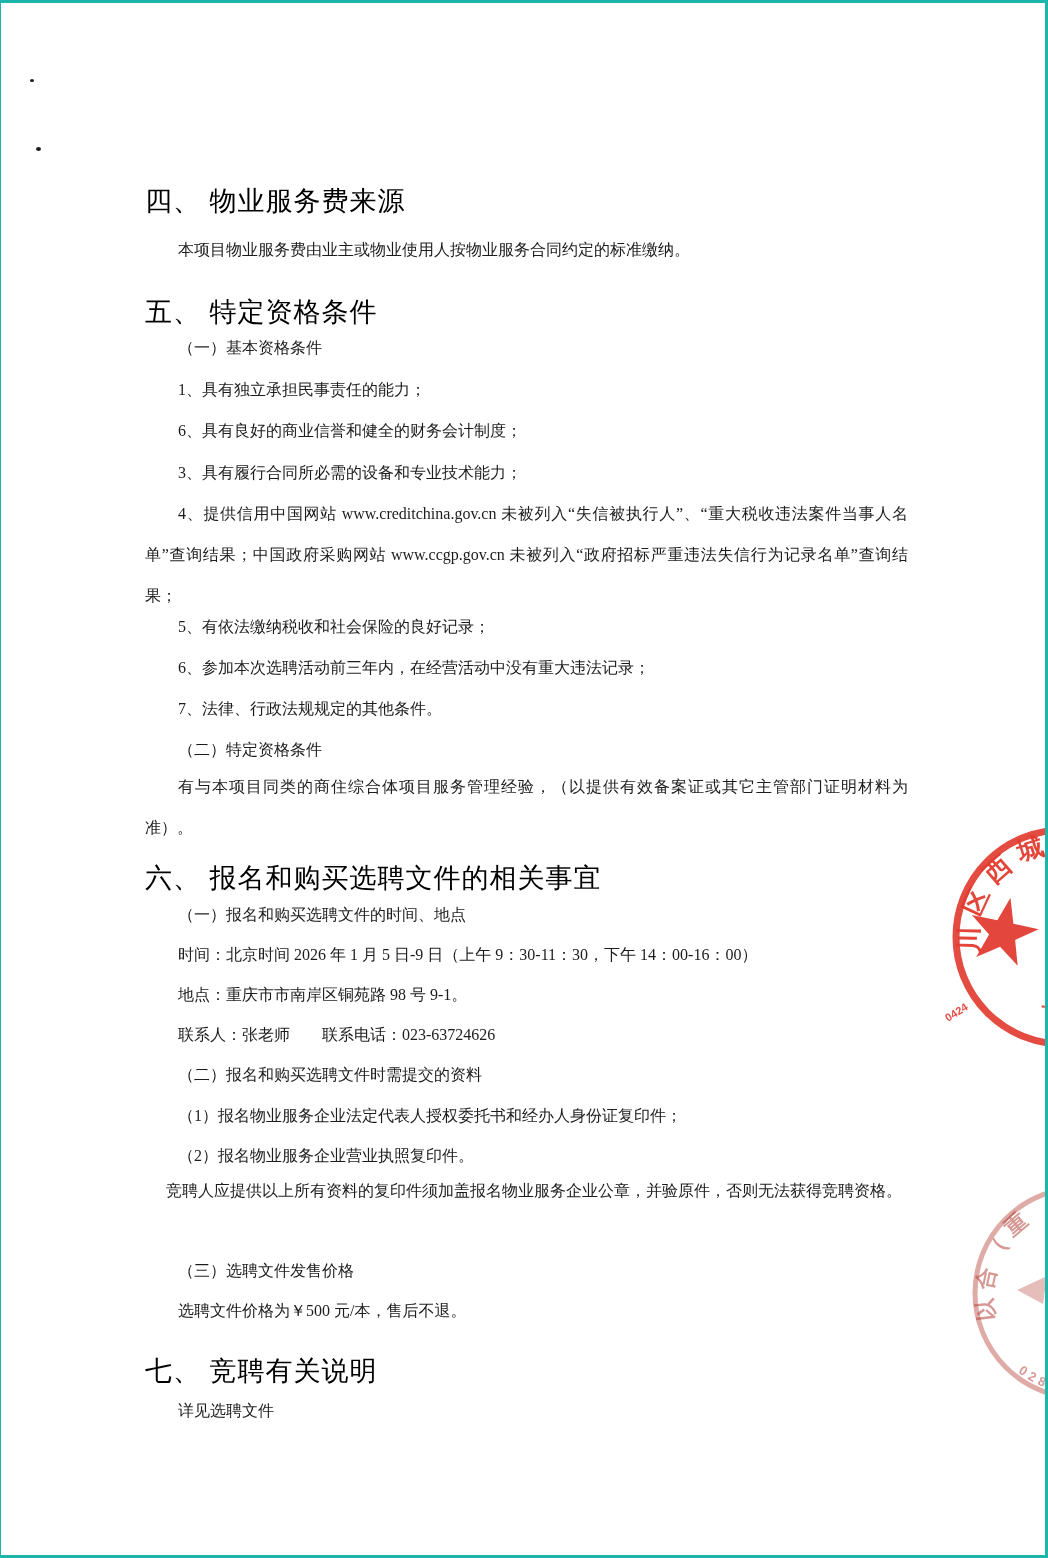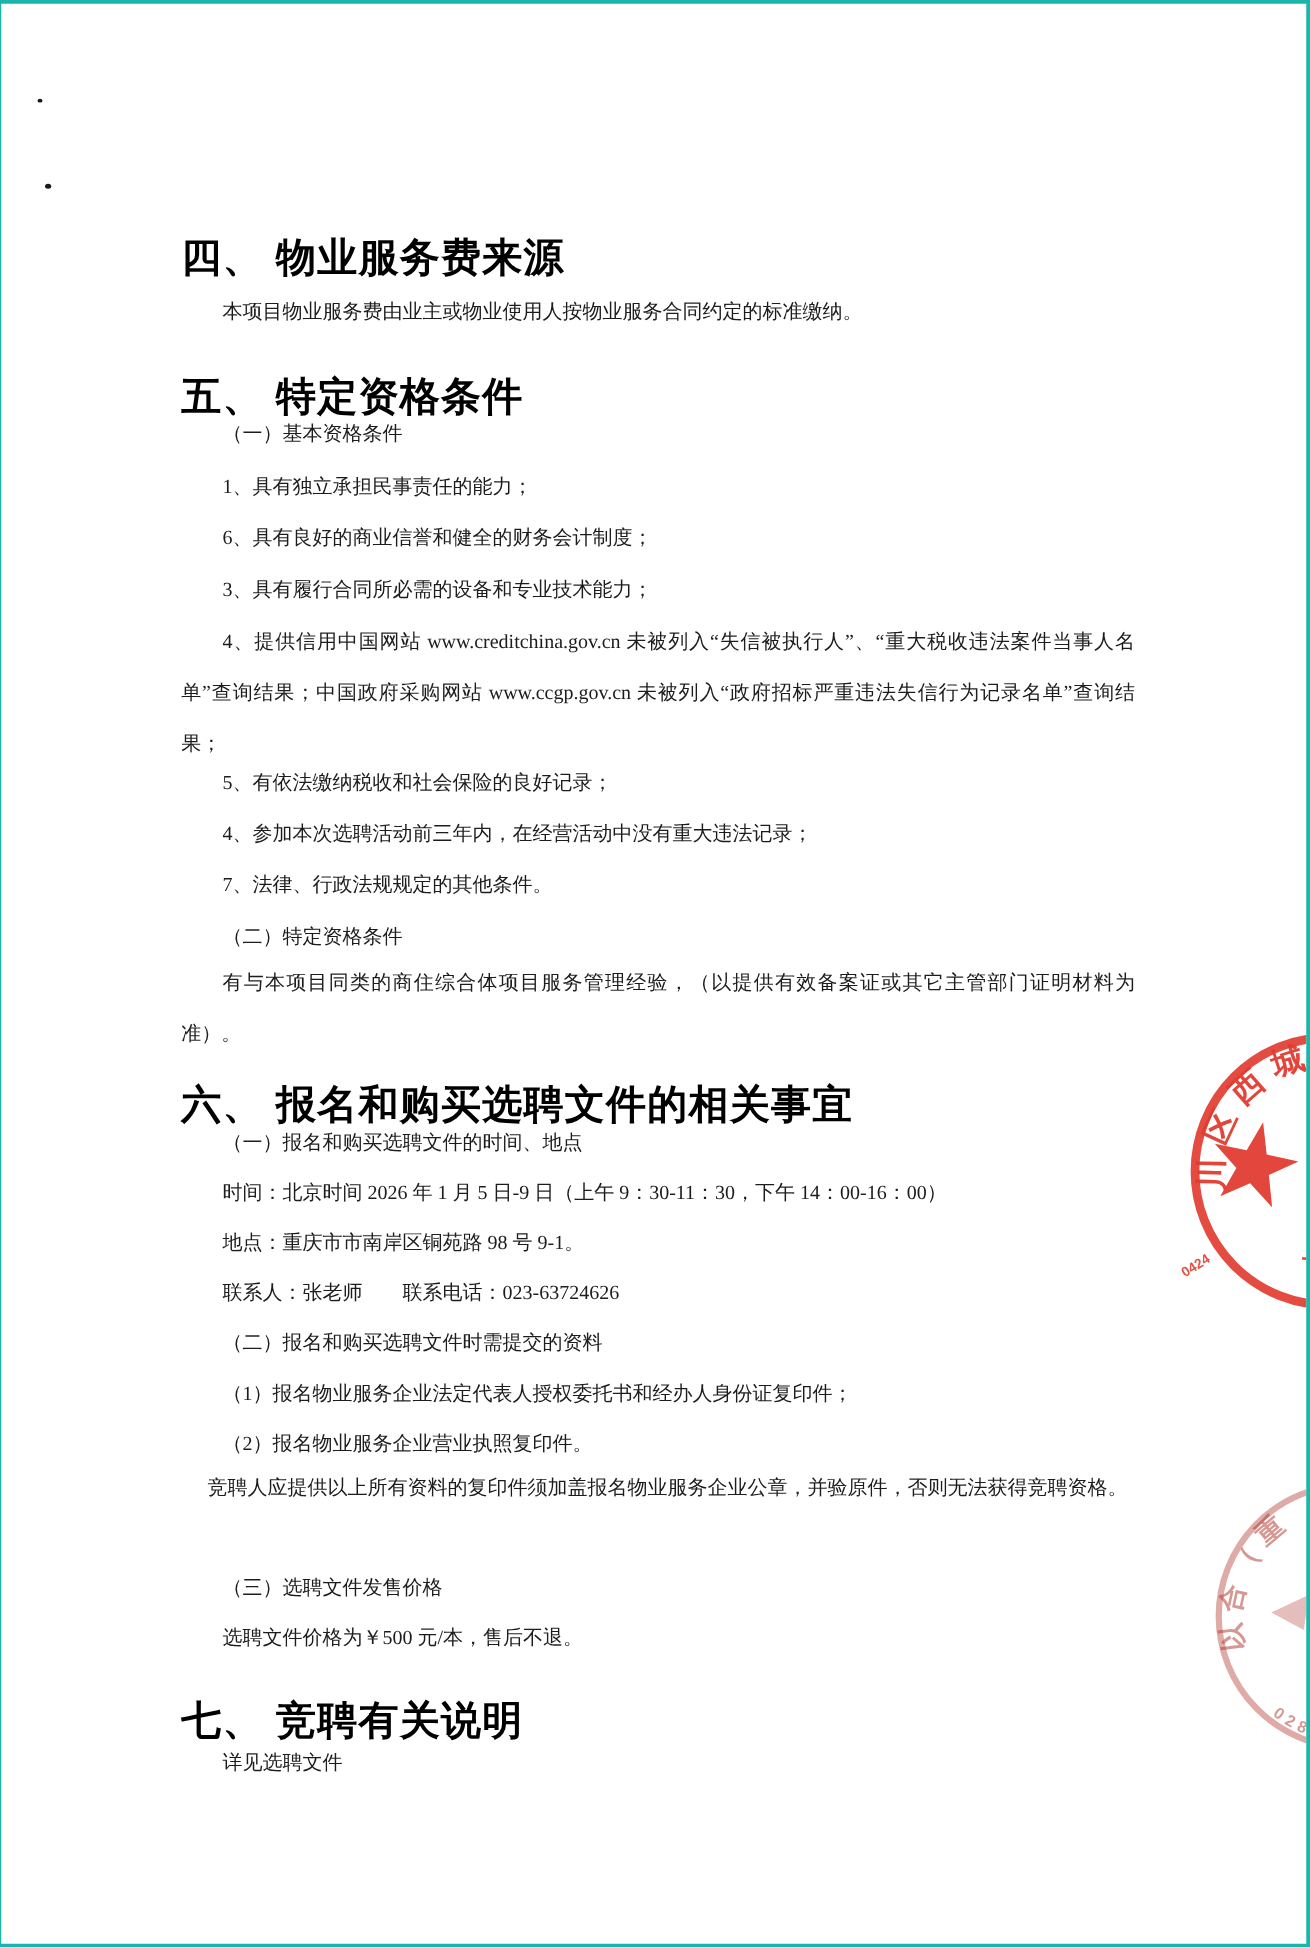--- a/index.html
+++ b/index.html
@@ -19,21 +19,21 @@
     pointer-events:none;
     z-index:5;
   }
   .speck { position:absolute; background:#1b1b1b; border-radius:50%; }
   .speck-1 { left:30px; top:79px;  width:4px; height:3px; }
   .speck-2 { left:36px; top:147px; width:5px; height:4px; }
 
   .hd {
     position:absolute; left:145px; width:780px;
     font-family:"Liberation Sans","DejaVu Sans",sans-serif;
-    font-weight:bold; font-size:32px; line-height:34px;
+    font-weight:normal; font-size:27px; line-height:34px;
     color:#000; letter-spacing:1px; white-space:nowrap;
   }
   .line {
     position:absolute; left:145px; width:763px;
     font-size:16px; line-height:41px; color:#1c1c1c;
   }
   .ind  { text-indent:33px; white-space:nowrap; }
   .wrap { text-indent:33px; text-align:justify; white-space:normal; }
   .hang { text-indent:21px; text-align:justify; }
 
@@ -54,21 +54,21 @@
 <main>
   <h2 class="hd" style="top:162px">四、 物业服务费来源</h2>
   <p class="line ind" style="top:213px">本项目物业服务费由业主或物业使用人按物业服务合同约定的标准缴纳。</p>
   <h2 class="hd" style="top:273px">五、 特定资格条件</h2>
   <p class="line ind" style="top:311px">（一）基本资格条件</p>
   <p class="line ind" style="top:353px">1、具有独立承担民事责任的能力；</p>
   <p class="line ind" style="top:394px">6、具有良好的商业信誉和健全的财务会计制度；</p>
   <p class="line ind" style="top:436px">3、具有履行合同所必需的设备和专业技术能力；</p>
   <p class="line wrap" style="top:477px">4、提供信用中国网站 www.creditchina.gov.cn 未被列入“失信被执行人”、“重大税收违法案件当事人名单”查询结果；中国政府采购网站 www.ccgp.gov.cn 未被列入“政府招标严重违法失信行为记录名单”查询结果；</p>
   <p class="line ind" style="top:590px">5、有依法缴纳税收和社会保险的良好记录；</p>
-  <p class="line ind" style="top:631px">4、参加本次选聘活动前三年内，在经营活动中没有重大违法记录；</p>
+  <p class="line ind" style="top:631px">6、参加本次选聘活动前三年内，在经营活动中没有重大违法记录；</p>
   <p class="line ind" style="top:672px">7、法律、行政法规规定的其他条件。</p>
   <p class="line ind" style="top:713px">（二）特定资格条件</p>
   <p class="line wrap" style="top:750px">有与本项目同类的商住综合体项目服务管理经验，（以提供有效备案证或其它主管部门证明材料为准）。</p>
   <h2 class="hd" style="top:839px">六、 报名和购买选聘文件的相关事宜</h2>
   <p class="line ind" style="top:878px">（一）报名和购买选聘文件的时间、地点</p>
   <p class="line ind" style="top:918px">时间：北京时间 2026 年 1 月 5 日-9 日（上午 9：30-11：30，下午 14：00-16：00）</p>
   <p class="line ind" style="top:958px">地点：重庆市市南岸区铜苑路 98 号 9-1。</p>
   <p class="line ind" style="top:998px">联系人：张老师　　联系电话：023-63724626</p>
   <p class="line ind" style="top:1038px">（二）报名和购买选聘文件时需提交的资料</p>
   <p class="line ind" style="top:1079px">（1）报名物业服务企业法定代表人授权委托书和经办人身份证复印件；</p>

